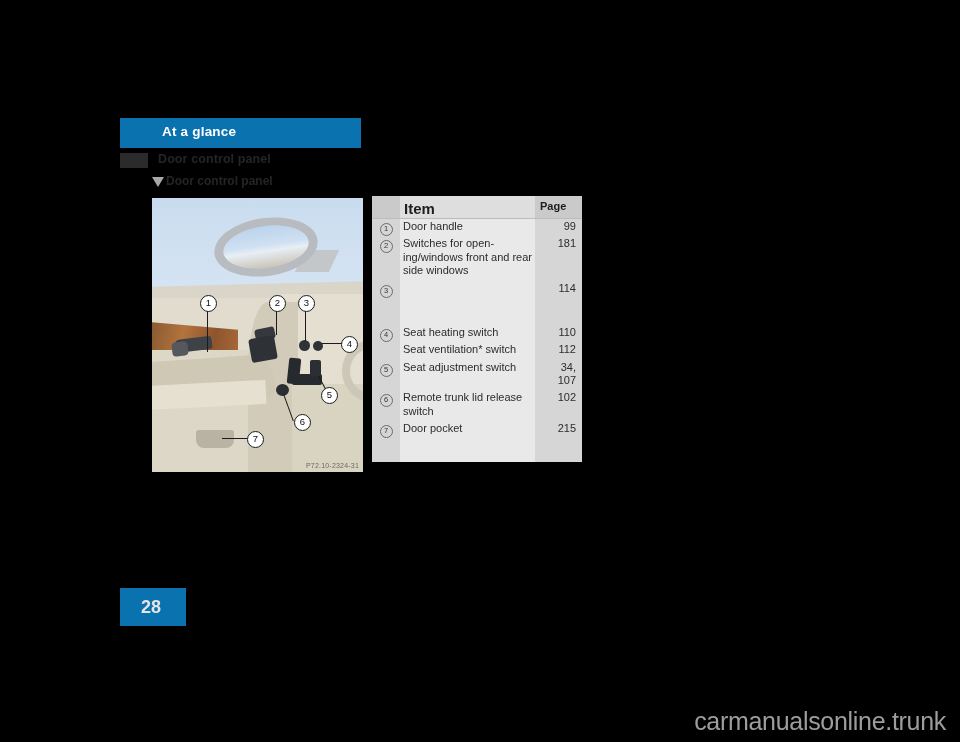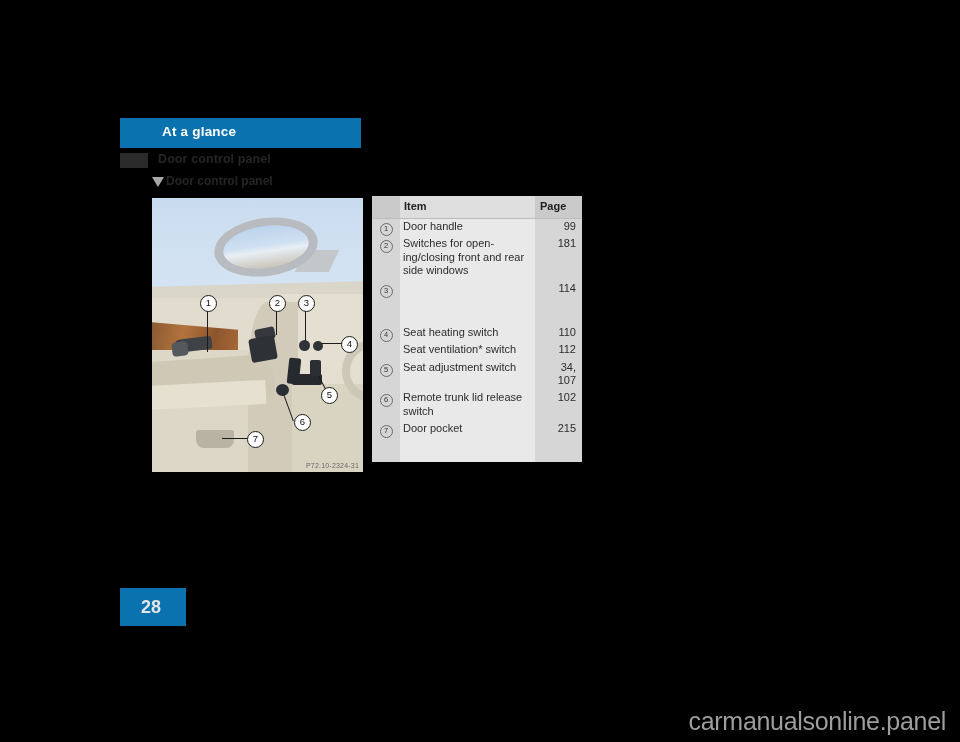--- a/index.html
+++ b/index.html
@@ -357,21 +357,21 @@
   .thead .hdr-num {
     position: absolute; left: 0; top: 0; width: 28px; height: 22px;
     background: #cacaca;
   }
   .thead .hdr-page {
     position: absolute; left: 163px; top: 0; width: 47px; height: 22px;
     background: #cacaca;
   }
   .th-item {
     position: absolute; left: 32px; top: 4px;
-    font-size: 11px; font-weight: bold; color: #1e1e1e;
+    font-size: 15px; font-weight: bold; color: #1e1e1e;
   }
   .th-page {
     position: absolute; left: 168px; top: 4px;
     font-size: 11px; font-weight: bold; color: #1e1e1e;
   }
 
   .tbody {
     position: absolute;
     left: 0; top: 23px; width: 210px;
   }
@@ -532,21 +532,21 @@
             <div>Door handle</div>
           </div>
           <div class="cell-page">
             <div>99</div>
           </div>
         </div>
         <div class="trow" style="position: absolute; left: 0px; top: 17.4px; width: 210px; height: 40.2px;">
           <div class="cell-num"><span class="num-circle">2</span></div>
           <div class="cell-item">
             <div>Switches for open-</div>
-            <div>ing/closing front and rear</div>
+            <div>ing/windows front and rear</div>
             <div>side windows</div>
           </div>
           <div class="cell-page">
             <div>181</div>
           </div>
         </div>
         <div class="trow" style="position: absolute; left: 0px; top: 61.6px; width: 210px; height: 40.2px;">
           <div class="cell-num"><span class="num-circle">3</span></div>
           <div class="cell-page">
             <div>114</div>
@@ -599,15 +599,15 @@
             <div>215</div>
           </div>
         </div>
       </div>
   </div>
 
   <div class="page-badge">
     <span>28</span>
   </div>
 
-  <div class="watermark">carmanualsonline.panel</div>
+  <div class="watermark">carmanualsonline.trunk</div>
 
 </div>
 
 </body></html>

